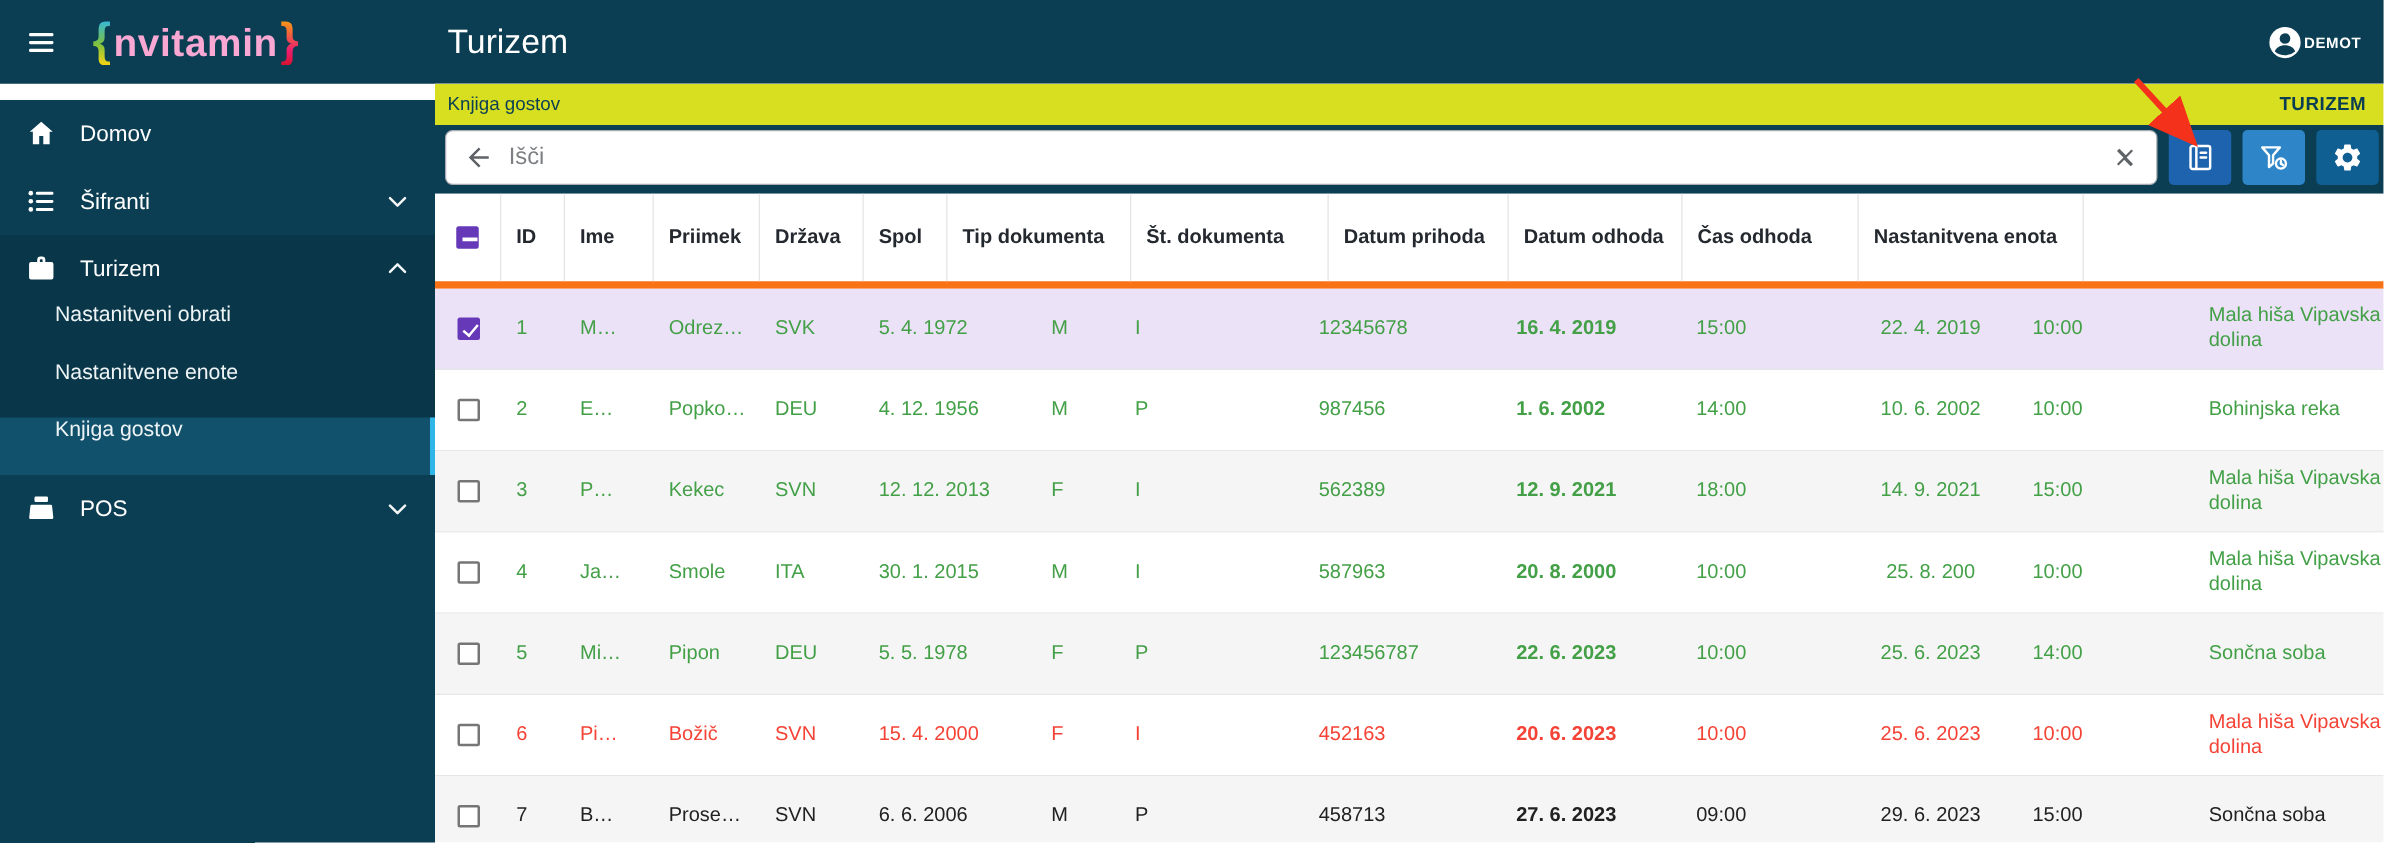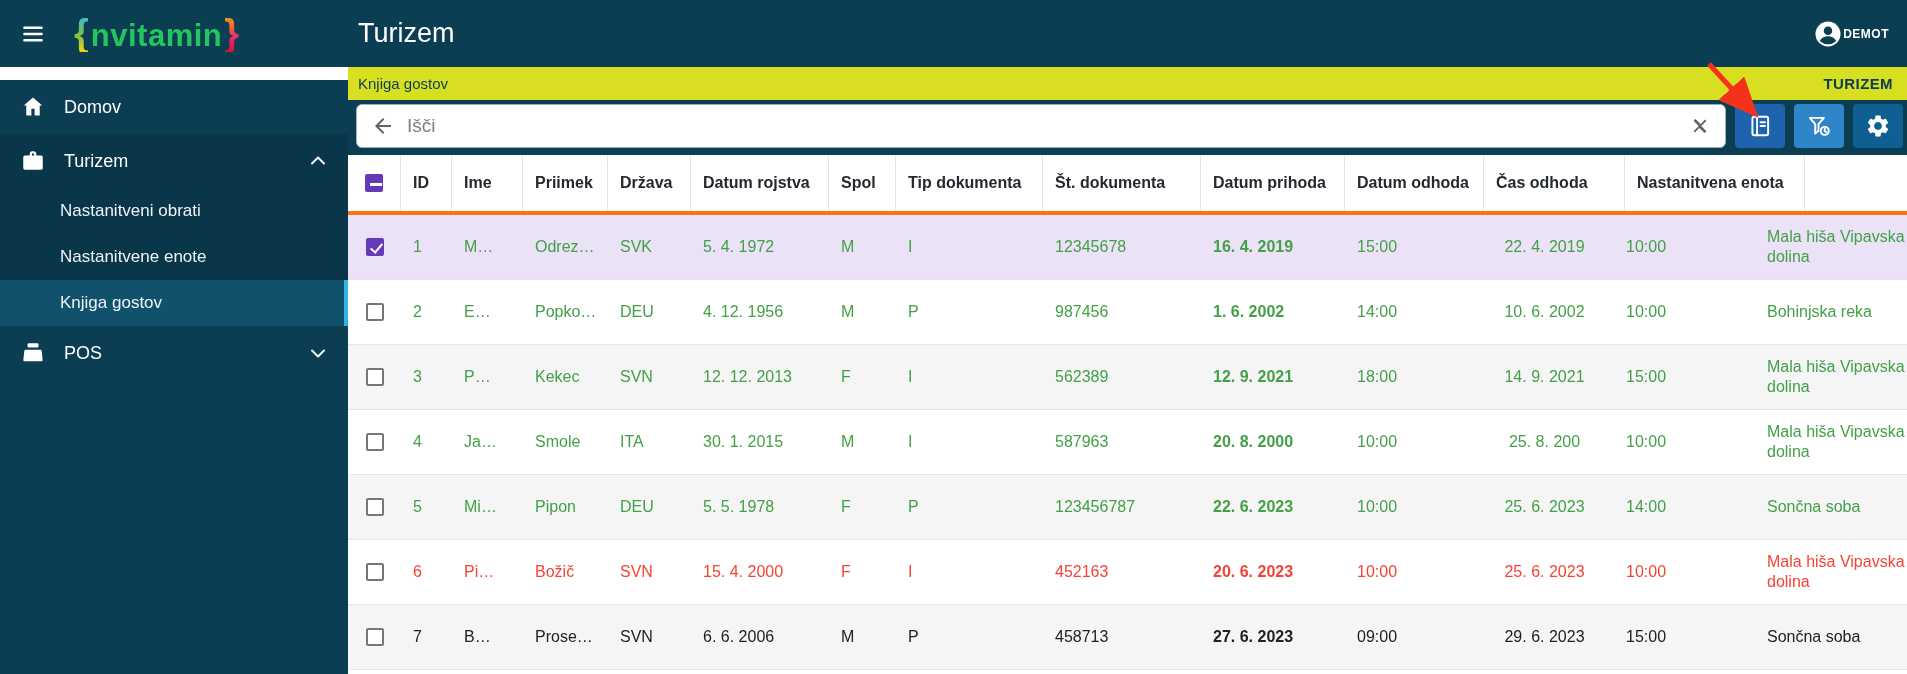--- a/index.html
+++ b/index.html
@@ -17,34 +17,34 @@
   }
   .topbar-brand { width: 348px; display: flex; align-items: center; padding-left: 14px; flex-shrink: 0; }
   .hamburger { background: none; border: none; cursor: pointer; padding: 6px; margin-right: 22px; display: flex; }
   .logo { display: flex; align-items: baseline; cursor: pointer; user-select: none; }
   .logo .brace {
     font-size: 38px; font-weight: 700; line-height: 1;
     -webkit-background-clip: text; background-clip: text; color: transparent;
   }
   .logo .brace.l { background-image: linear-gradient(180deg, #2bb6f0 0%, #7cc242 55%, #f5d212 100%); }
   .logo .brace.r { background-image: linear-gradient(180deg, #f7a70a 0%, #ec1d6f 70%, #d8132f 100%); }
-  .logo .logo-text { font-size: 31px; font-weight: 700; color: #22c55e; letter-spacing: .5px; padding: 0 2px; }
+  .logo .logo-text { font-size: 31px; font-weight: 700; color: #f9a8d4; letter-spacing: .5px; padding: 0 2px; }
   .topbar-title { font-size: 27px; font-weight: 500; padding-left: 10px; flex: 1; }
   .topbar-user { display: flex; flex-direction: row; align-items: center; margin-right: 18px; cursor: pointer; }
   .topbar-user .user-label { font-size: 12px; font-weight: 700; letter-spacing: .5px; margin-top: 1px; }
 
   
   .sidebar { position: absolute; left: 0; top: 80px; width: 348px; height: 607px; background: #0b3e52; color: #fff; }
   .s-item { display: flex; align-items: center; height: 54px; padding: 0 18px 0 20px; cursor: pointer; font-size: 18px; }
   .s-icon { width: 26px; height: 26px; margin-right: 18px; flex-shrink: 0; display: flex; }
   .s-label { flex: 1; }
   .chev { width: 24px; height: 24px; opacity: .95; }
   .chev.up { transform: rotate(180deg); }
   .menu-group.expanded { background: #093749; }
-  .sub-item { display: flex; align-items: center; height: 46px; padding-left: 60px; font-size: 17px; color: #eef4f6; cursor: pointer; }
+  .sub-item { display: flex; align-items: flex-start; height: 46px; padding-left: 44px; font-size: 17px; color: #eef4f6; cursor: pointer; }
   .sub-item.selected { background: #11516c; border-right: 4px solid #30b5e8; }
 
   
   .main { position: absolute; left: 348px; top: 67px; width: 1559px; height: 607px; background: #fff; overflow: hidden; }
   .ribbon {
     height: 33px; background: #d8df21; color: #0b3e52;
     display: flex; align-items: center; justify-content: space-between; padding: 0 14px 0 10px;
   }
   .ribbon-left { font-size: 15px; }
   .ribbon-right { font-size: 15px; font-weight: 700; letter-spacing: .4px; }
@@ -63,21 +63,21 @@
   .tool-btn {
     width: 50px; height: 44px; border: none; border-radius: 4px; cursor: pointer;
     display: flex; align-items: center; justify-content: center; margin-right: 9px; flex-shrink: 0;
   }
   .tool-btn.b1 { background: #1e63ad; }
   .tool-btn.b2 { background: #2e85c8; }
   .tool-btn.b3 { background: #0f5f93; margin-right: 2px; }
 
   
   .table { background: #fff; }
-  .header-row { display: flex; height: 60px; border-bottom: 4px solid #f97316; }
+  .header-row { display: flex; height: 76px; border-bottom: 6px solid #f97316; }
   .header-row .cell {
     display: flex; align-items: center; font-weight: 700; font-size: 16px; color: #24292f;
     border-right: 1px solid #e3e4e6; cursor: pointer;
   }
   .row { display: flex; align-items: center; height: 65px; border-bottom: 1px solid #e6e6e8; cursor: pointer; background: #fff; }
   .row.alt { background: #f5f5f6; }
   .row.selected { background: #ebe2f8; }
   .row.green { color: #43a047; }
   .row.red { color: #f44336; }
   .row.dark { color: #212121; }
@@ -133,20 +133,36 @@
   </header>
 
   <nav class="sidebar">
     <div class="s-item">
       <span class="s-icon">
         <svg width="26" height="26" viewBox="0 0 24 24">
             <path d="M12 3.2l8.5 7.3h-2.3v9.3h-4.7v-6.2h-3v6.2H5.8v-9.3H3.5z" fill="#fff"></path>
           </svg>
       </span>
       <span class="s-label">Domov</span>
+    </div>
+    <div class="s-item">
+      <span class="s-icon">
+        <svg width="26" height="26" viewBox="0 0 24 24" fill="#fff">
+          <circle cx="4.3" cy="6" r="1.7"></circle>
+            <rect x="8" y="5" width="13" height="2.2" rx="1"></rect>
+          <circle cx="4.3" cy="12" r="1.7"></circle>
+            <rect x="8" y="11" width="13" height="2.2" rx="1"></rect>
+          <circle cx="4.3" cy="18" r="1.7"></circle>
+            <rect x="8" y="17" width="13" height="2.2" rx="1"></rect>
+        </svg>
+      </span>
+      <span class="s-label">Šifranti</span>
+      <svg class="chev" viewBox="0 0 24 24">
+          <path d="M6 9.5l6 6 6-6" fill="none" stroke="#fff" stroke-width="2" stroke-linecap="round" stroke-linejoin="round"></path>
+        </svg>
     </div>
 
     <div class="menu-group expanded">
       <div class="s-item">
         <span class="s-icon">
           <svg width="26" height="26" viewBox="0 0 24 24">
               <path d="M9 7V5.5A2.5 2.5 0 0 1 11.5 3h1A2.5 2.5 0 0 1 15 5.5V7h4.5A1.5 1.5 0 0 1 21 8.5v10a1.5 1.5 0 0 1-1.5 1.5h-15A1.5 1.5 0 0 1 3 18.5v-10A1.5 1.5 0 0 1 4.5 7H9zm2 0h2V5.5a.5.5 0 0 0-.5-.5h-1a.5.5 0 0 0-.5.5V7z" fill="#fff"></path>
             </svg>
         </span>
         <span class="s-label">Turizem</span>
@@ -225,21 +241,20 @@
 
     <section class="table">
       <div class="header-row">
         <div class="cell c0">
           <span class="cb indeterminate"></span>
         </div>
         <div class="cell c1">ID</div>
         <div class="cell c2">Ime</div>
         <div class="cell c3">Priimek</div>
         <div class="cell c4">Država</div>
-        <div class="cell c5">Datum rojstva</div>
         <div class="cell c6">Spol</div>
         <div class="cell c7">Tip dokumenta</div>
         <div class="cell c8">Št. dokumenta</div>
         <div class="cell c9">Datum prihoda</div>
         <div class="cell c11">Datum odhoda</div>
         <div class="cell c12">Čas odhoda</div>
         <div class="cell c13">Nastanitvena enota</div>
       </div>
       <div class="rows" id="rows">
         <div class="row green selected">

